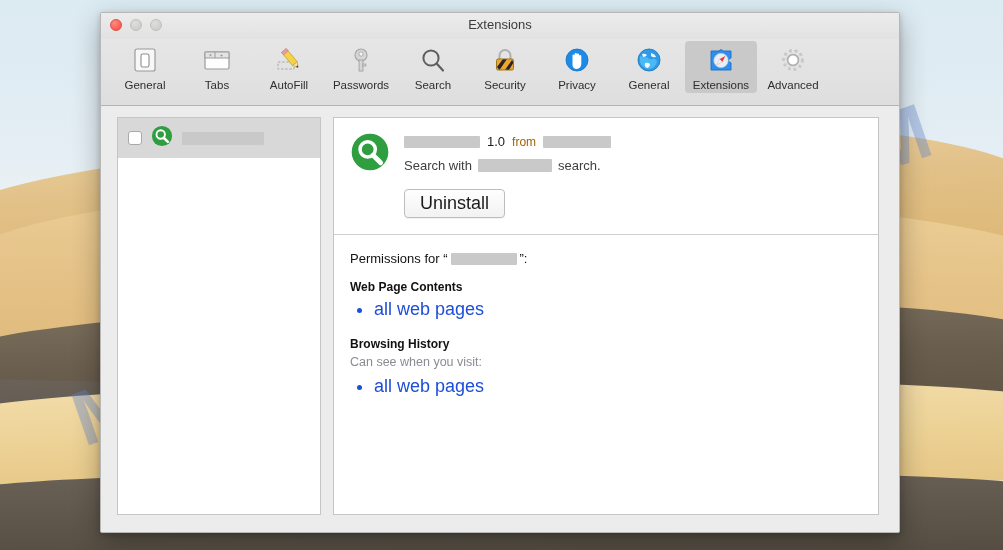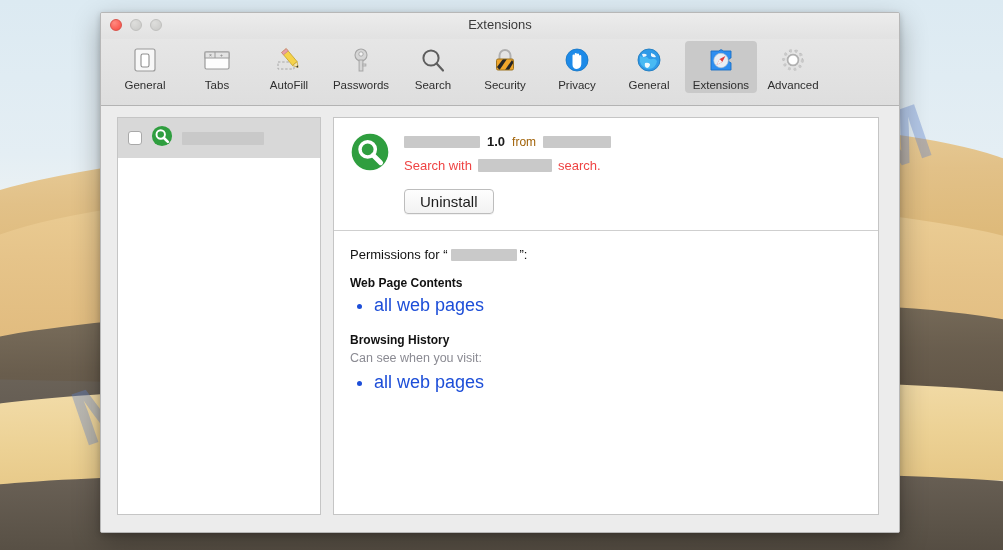--- a/index.html
+++ b/index.html
@@ -218,37 +218,37 @@
   #detail-head .texts { flex: 1 1 auto; padding-top: 2px; }
   .head-line1 {
     display: flex;
     align-items: center;
     gap: 7px;
     height: 15px;
     margin-bottom: 9px;
   }
   .version {
     font-size: 13px;
-    font-weight: bold;
+    font-weight: normal;
     color: #1a1a1a;
   }
   .from {
     font-size: 12px;
     color: #a16207;
   }
   .desc {
     font-size: 13px;
-    color: #ef4444;
+    color: #404040;
     display: flex;
     align-items: center;
     gap: 6px;
   }
   #uninstall-btn {
     margin-top: 16px;
-    font-size: 15px;
+    font-size: 18px;
     color: #1b1b1b;
     background: linear-gradient(to bottom, #fefefe, #f2f2f2);
     border: 1px solid #bdbdbd;
     border-radius: 4px;
     padding: 3px 15px;
     font-family: "Liberation Sans", sans-serif;
     box-shadow: 0 1px 0 rgba(0,0,0,.05);
     cursor: default;
   }
 

